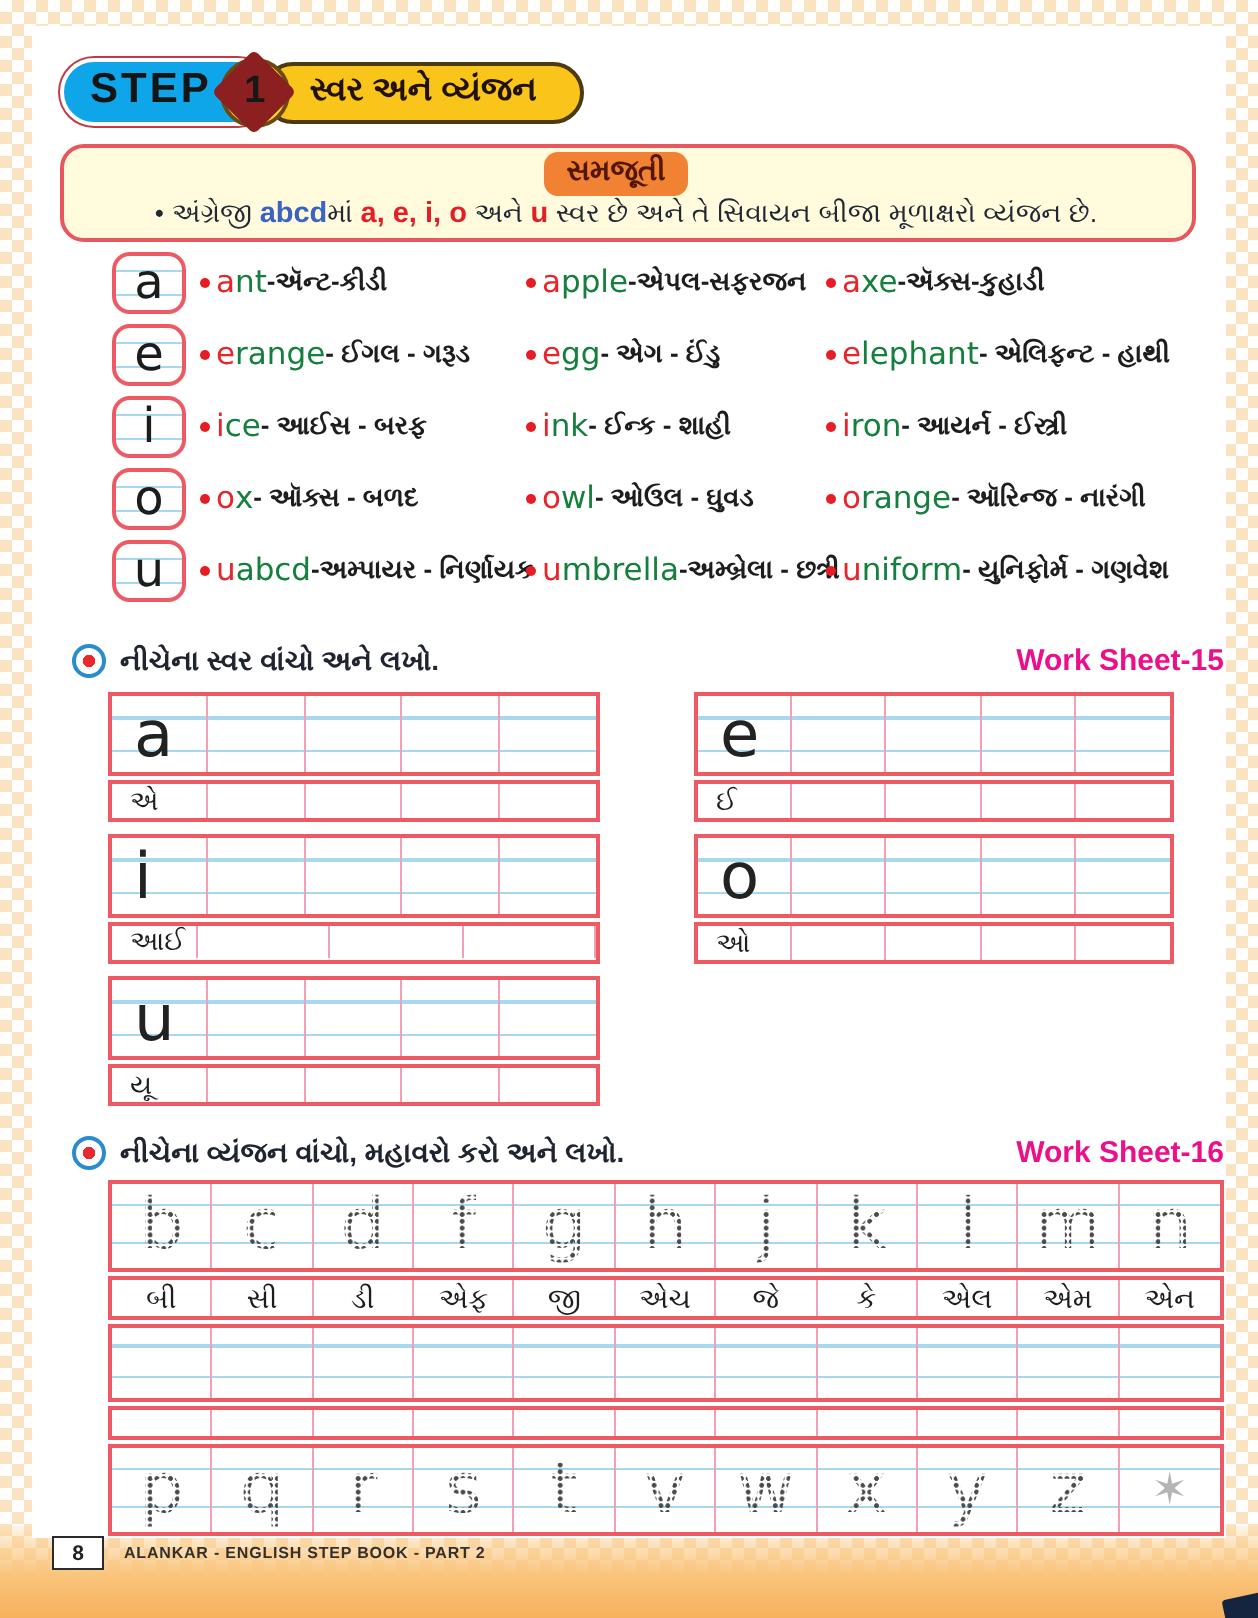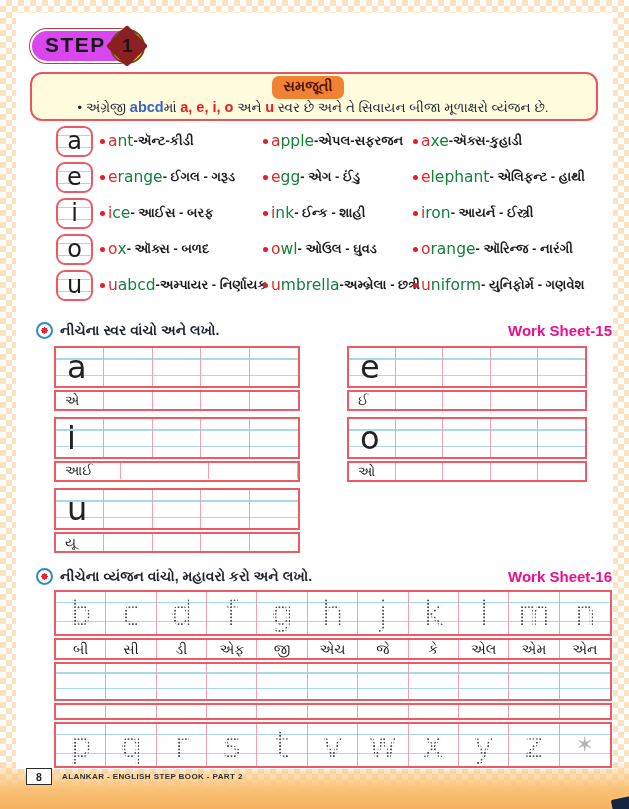--- a/index.html
+++ b/index.html
@@ -17,21 +17,21 @@
     position:absolute;left:0;right:0;bottom:0;height:46px;
     background:linear-gradient(to bottom,rgba(252,214,156,.25),#f9c379 55%,#f6b25e);
   }
   #panel{
     position:absolute;left:16px;top:13px;width:597px;height:756px;
     background:#ffffff;overflow:hidden;
   }
   
   .badge-row{display:flex;align-items:center;margin:16px 0 0 14px;height:34px;}
   .step-pill{
-    background:#d946ef;border:2px solid #ffffff;box-shadow:0 0 0 1px #c23844;
+    background:#0ea5e9;border:2px solid #ffffff;box-shadow:0 0 0 1px #c23844;
     border-radius:17px;padding:2px 28px 4px 13px;color:#151515;
     font-weight:bold;font-size:21px;letter-spacing:1.5px;line-height:24px;z-index:1;
   }
   .step-num{
     position:relative;width:31px;height:31px;margin-left:-26px;z-index:3;
     background:#ffd23a;border:2px solid #6e4a12;border-radius:50%;
     display:flex;align-items:center;justify-content:center;
     font-weight:bold;font-size:19px;color:#171717;
   }
   .step-num::before{
@@ -153,20 +153,21 @@
 <body>
 
 <div id="page">
   <div id="bottom-band"></div>
 
   <div id="panel">
 
     <div class="badge-row">
       <div class="step-pill">STEP</div>
       <div class="step-num">1</div>
+      <div class="title-pill">સ્વર અને વ્યંજન</div>
     </div>
 
     <div class="note-box">
       <div class="note-label">સમજૂતી</div>
       <div class="note-text"><span class="note-bullet">•</span><span class="seg-dark">અંગ્રેજી </span><span class="seg-blue">abcd</span><span class="seg-dark">માં </span><span class="seg-red">a, e, i, o</span><span class="seg-dark"> અને </span><span class="seg-red">u</span><span class="seg-dark"> સ્વર છે અને તે સિવાયન બીજા મૂળાક્ષરો વ્યંજન છે.</span></div>
     </div>
 
     <div class="vowel-list">
         <div class="vowel-row">
           <div class="letter-box">
@@ -329,21 +330,21 @@
               <span class="bl t"></span>
               <span class="bl b"></span>
               <div class="gcell">
                 <span class="ws15-letter">i</span>
               </div>
               <div class="gcell"></div>
               <div class="gcell"></div>
               <div class="gcell"></div>
               <div class="gcell"></div>
             </div>
-            <div class="label-row" style="grid-template-columns: repeat(3, 1fr); gap: 24px;">
+            <div class="label-row" style="grid-template-columns: repeat(4, 1fr); gap: 24px;">
               <div class="gcell">
                 <span class="ws15-label">આઈ</span>
               </div>
               <div class="gcell"></div>
               <div class="gcell"></div>
               <div class="gcell"></div>
               <div class="gcell"></div>
             </div>
           </div>
           <div class="ws15-block">

